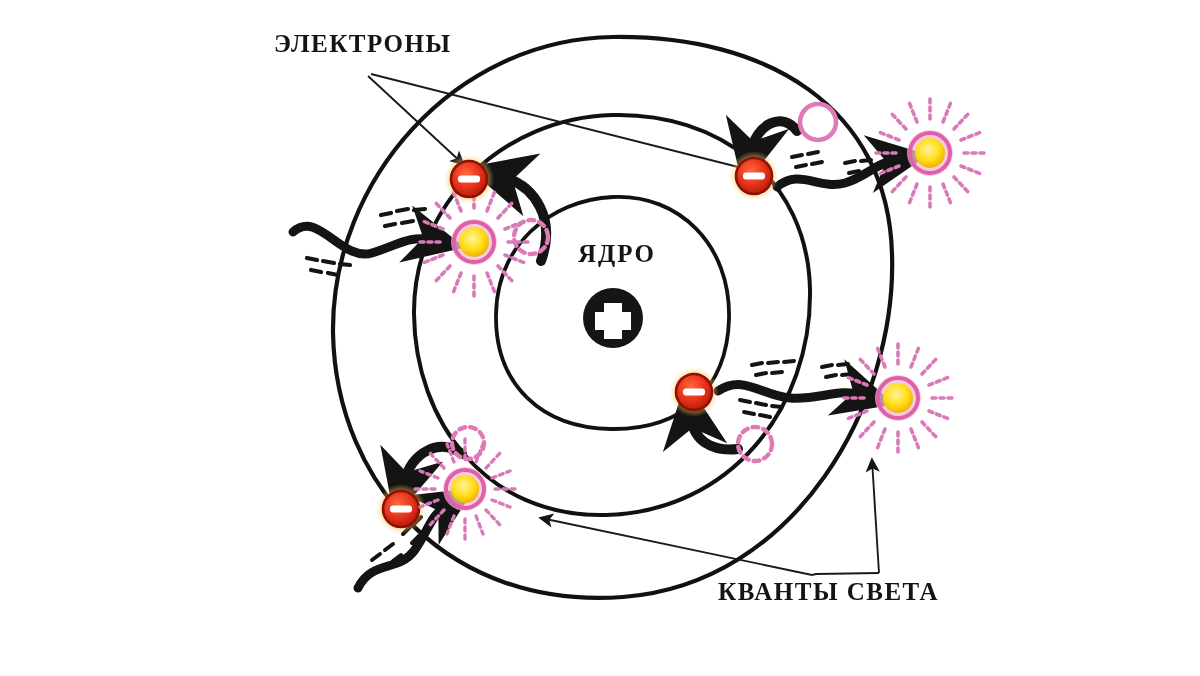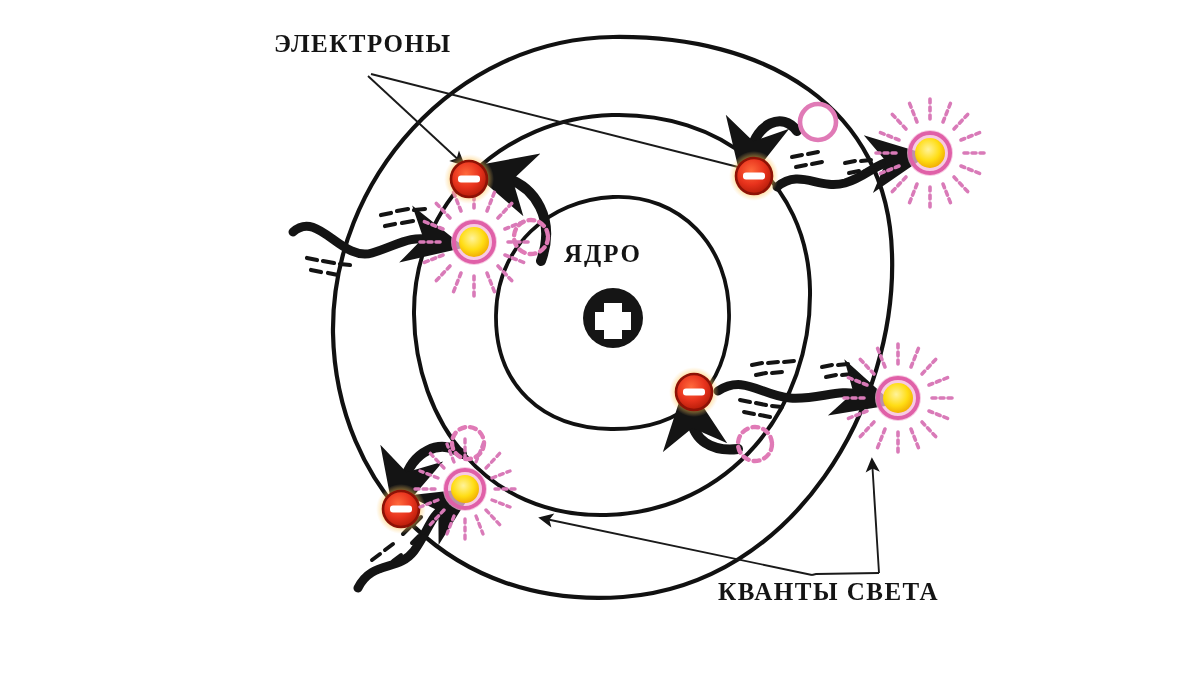--- a/index.html
+++ b/index.html
@@ -14,21 +14,21 @@
     position:absolute;
     color:#141414;
     font-family:"Liberation Serif", serif;
     font-weight:700;
     letter-spacing:1.5px;
     white-space:nowrap;
     user-select:none;
   }
   #label-electrons{left:274px;top:30px;font-size:25px;}
   #label-quanta{left:718px;top:578px;font-size:25px;font-family:Liberation Serif, serif;}
-  #label-nucleus{left:564px;top:240px;font-size:25px;letter-spacing:2px;}
+  #label-nucleus{left:578px;top:240px;font-size:25px;letter-spacing:2px;}
 </style>
 </head>
 <body>
 
 <div id="stage">
 
   <svg id="diagram" viewBox="0 0 1200 676">
     <defs>
       <radialGradient id="gEl" cx="42%" cy="36%" r="68%">
         <stop offset="0%" stop-color="#ff6a3c"></stop>

